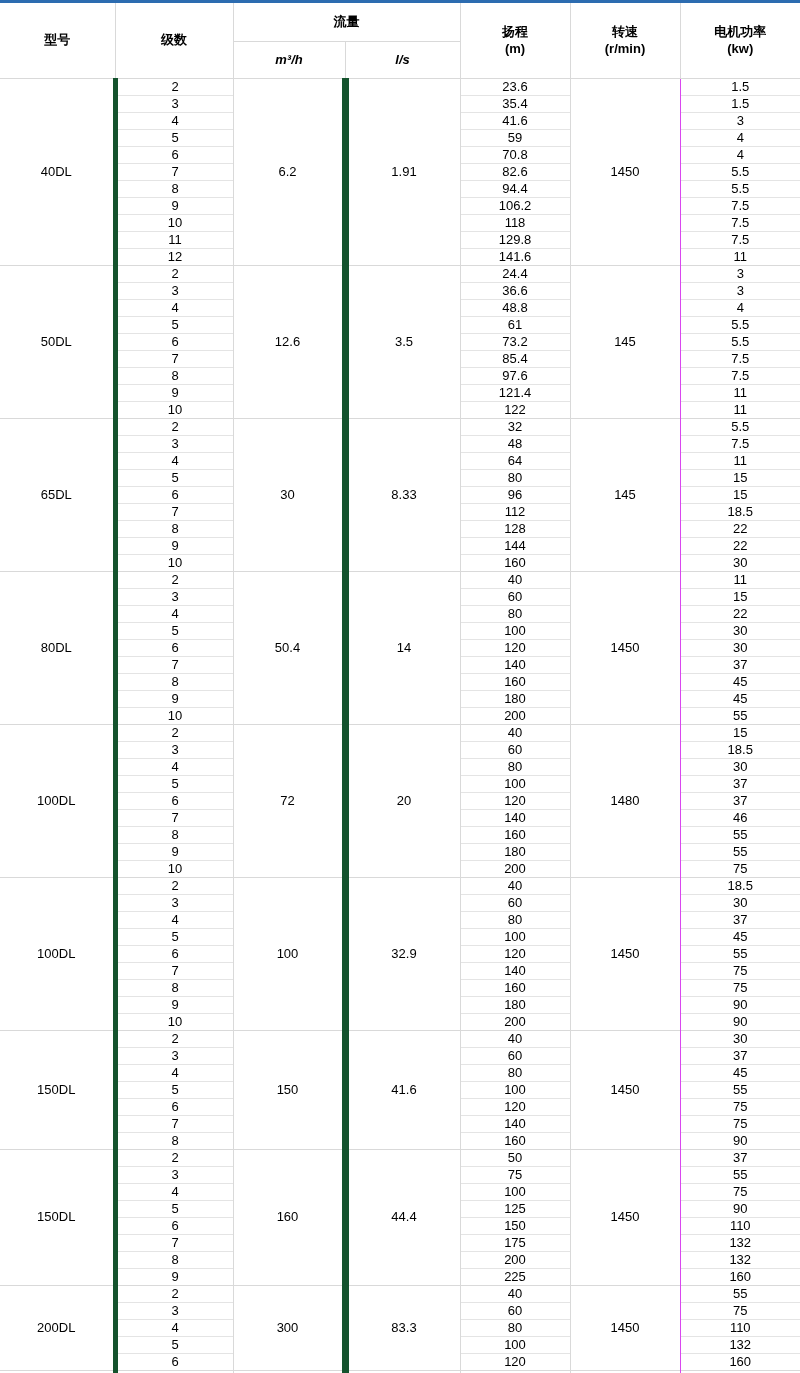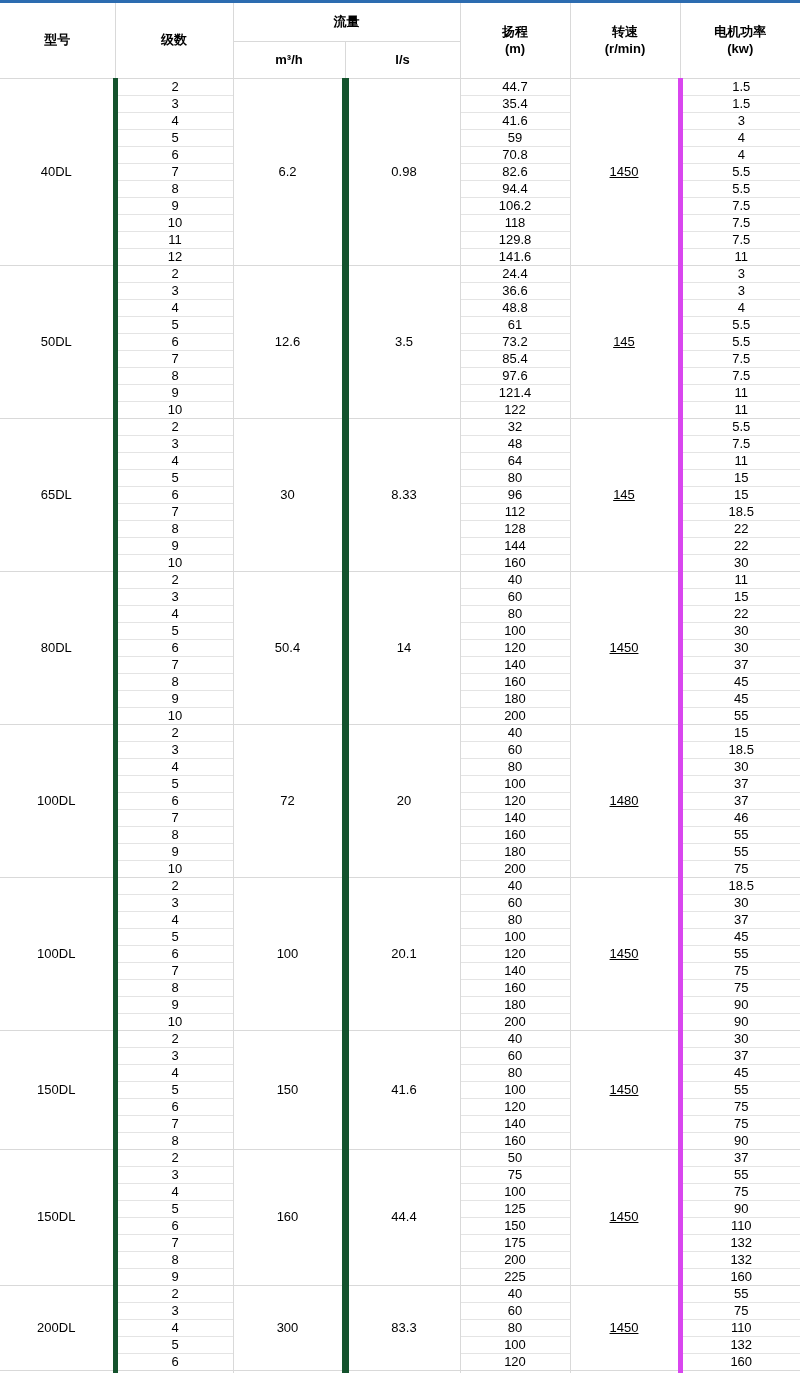--- a/index.html
+++ b/index.html
@@ -39,41 +39,41 @@
     font-size: 13px;
     text-align: center;
     padding: 0;
     background: #ffffff;
     border-right: 1px solid #d9d9d9;
     border-bottom: 1px solid #d9d9d9;
     vertical-align: middle;
   }
   thead th.last { border-right: none; }
   thead tr.r1 th { height: 38px; }
-  thead tr.r2 th { height: 37px; }
+  thead tr.r2 th { height: 37px; font-style: italic; }
   th .stack { line-height: 1.35; text-align: center; }
 
   
   tbody td {
     text-align: center;
     vertical-align: middle;
     padding: 0;
     height: 16px;
     line-height: 16px;
     font-size: 13px;
     white-space: nowrap;
   }
 
   
   td.model  { border-right: 5px solid #14532d; }
   td.stage  { border-right: 1px solid #d9d9d9; }
   td.m3h    { border-right: 7px solid #14532d; }
   td.ls     { border-right: 1px solid #d9d9d9; }
   td.head   { border-right: 1px solid #d9d9d9; }
-  td.speed  { border-right: 5px solid #d946ef; text-decoration: underline; }
+  td.speed  { border-right: 1px solid #d946ef; }
 
   
   tr.inner td.stage,
   tr.inner td.head,
   tr.inner td.power { border-top: 1px solid #e4e4e4; }
 
   
   tr.blockstart > td { border-top: 1px solid #d9d9d9; }
 
   tbody tr.blockstart:first-child > td { border-top: none; }
@@ -122,22 +122,22 @@
     <tr class="r2">
       <th>m³/h</th>
       <th>l/s</th>
     </tr>
   </thead>
   <tbody id="tbody">
       <tr class="blockstart">
         <td class="model" rowspan="11">40DL</td>
         <td class="stage">2</td>
         <td class="m3h" rowspan="11">6.2</td>
-        <td class="ls" rowspan="11">0.98</td>
-        <td class="head">44.7</td>
+        <td class="ls" rowspan="11">1.91</td>
+        <td class="head">23.6</td>
         <td class="speed" rowspan="11">1450</td>
         <td class="power">1.5</td>
       </tr>
       <tr class="inner">
         <td class="stage">3</td>
         <td class="head">35.4</td>
         <td class="power">1.5</td>
       </tr>
       <tr class="inner">
         <td class="stage">4</td>
@@ -377,21 +377,21 @@
       </tr>
       <tr class="inner">
         <td class="stage">10</td>
         <td class="head">200</td>
         <td class="power">75</td>
       </tr>
       <tr class="blockstart">
         <td class="model" rowspan="9">100DL</td>
         <td class="stage">2</td>
         <td class="m3h" rowspan="9">100</td>
-        <td class="ls" rowspan="9">20.1</td>
+        <td class="ls" rowspan="9">32.9</td>
         <td class="head">40</td>
         <td class="speed" rowspan="9">1450</td>
         <td class="power">18.5</td>
       </tr>
       <tr class="inner">
         <td class="stage">3</td>
         <td class="head">60</td>
         <td class="power">30</td>
       </tr>
       <tr class="inner">

